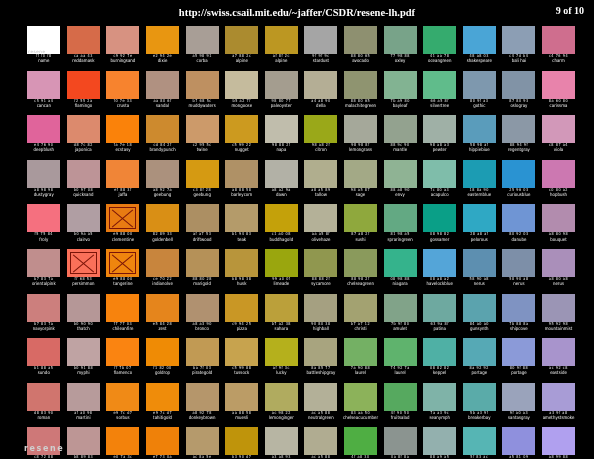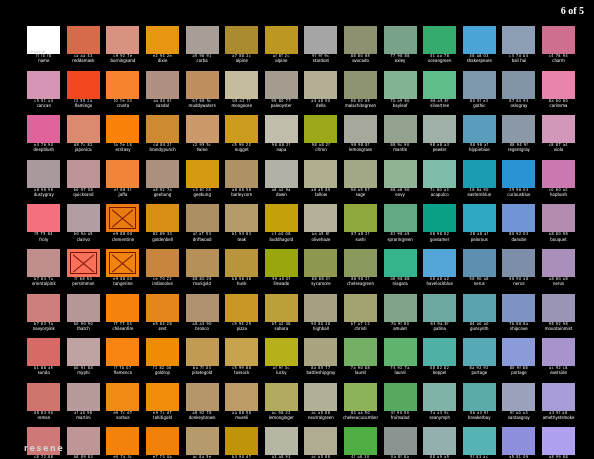--- a/index.html
+++ b/index.html
@@ -145,21 +145,24 @@
     font-weight: bold;
     letter-spacing: 1.6px;
     color: #cfcfcf;
   }
 </style>
 </head>
 <body>
 
 <div id="page">
 
-  <div id="page-indicator">6 of 5</div>
+  <div id="header">
+    <span id="doc-url">http://swiss.csail.mit.edu/~jaffer/CSDR/resene-lh.pdf</span>
+  </div>
+  <div id="page-indicator">9 of 10</div>
 
   <div id="grid">
       <div class="cell">
         <div class="swatch" style="background: rgb(255, 255, 255);">
           <span class="inner-mark">resene</span>
         </div>
         <div class="meta">
           <span class="hex">ff f0 f8</span>
           <span class="cname">name</span>
         </div>

